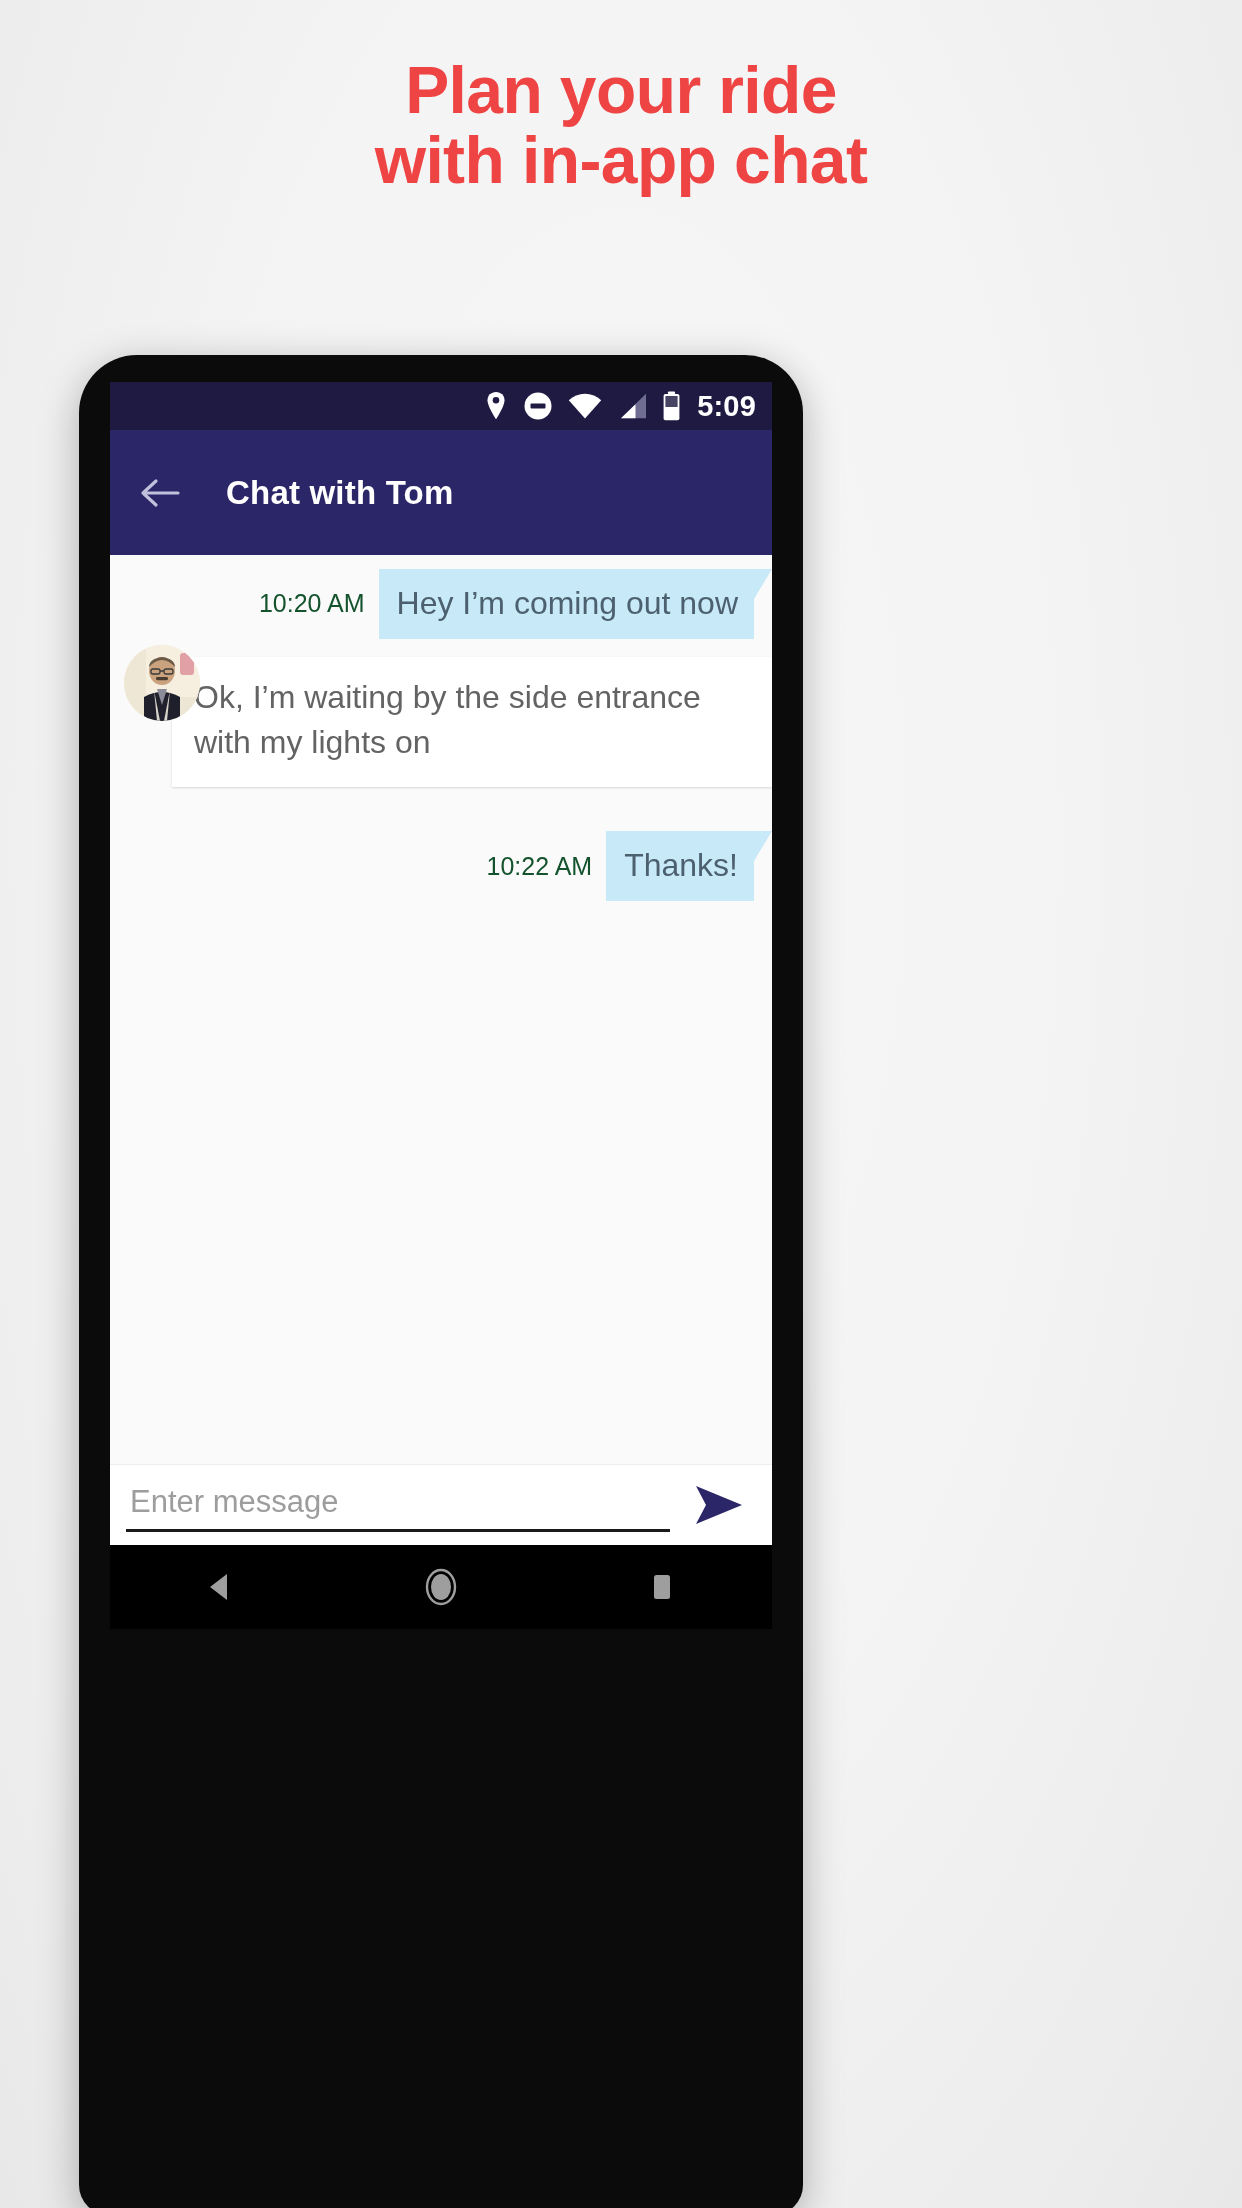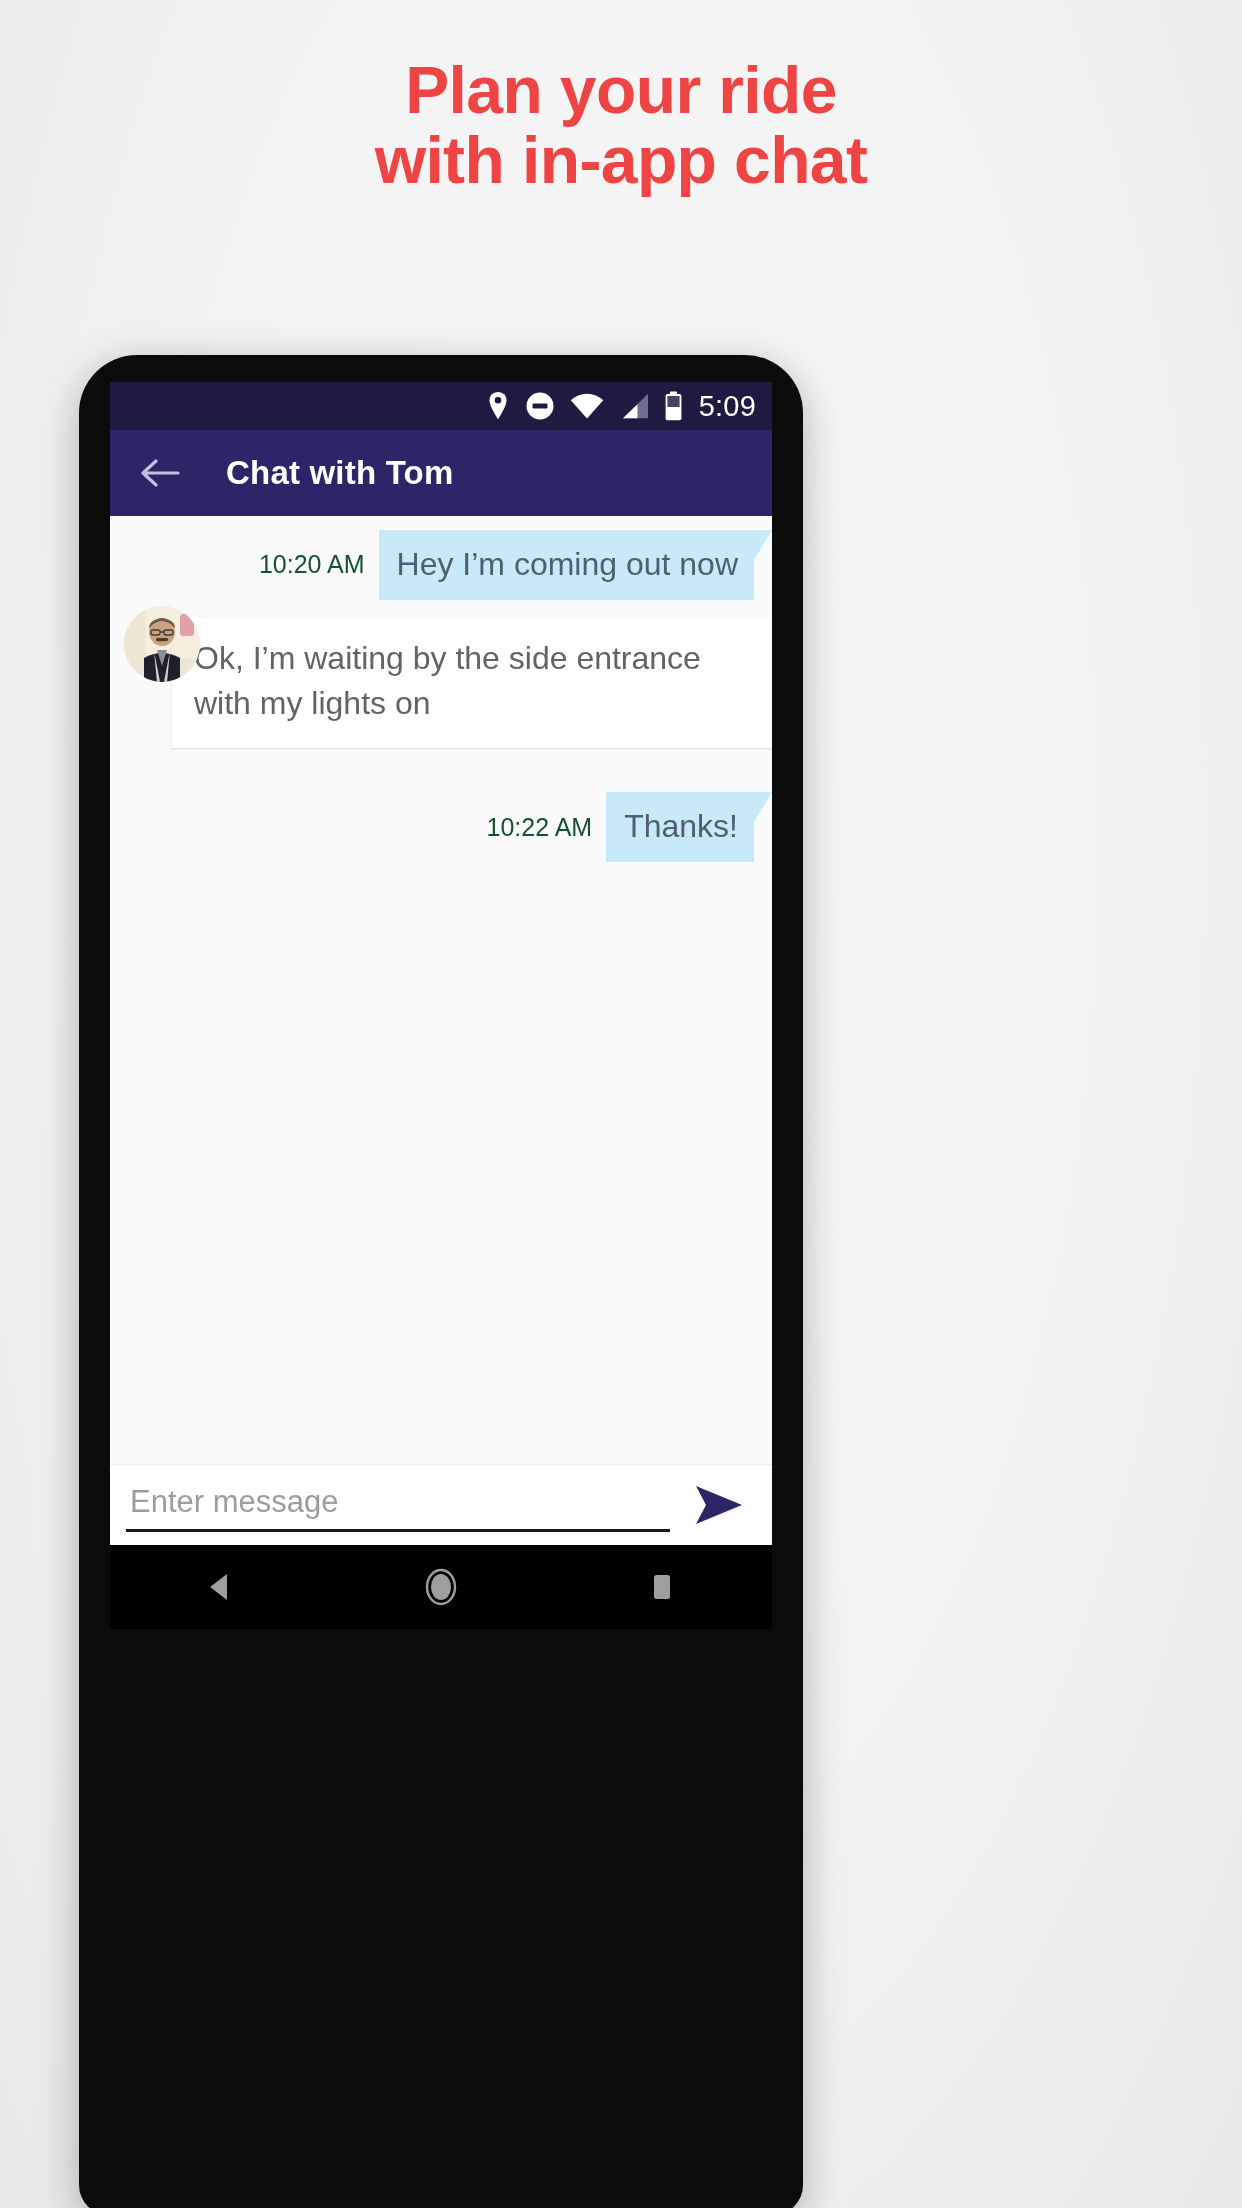--- a/index.html
+++ b/index.html
@@ -102,29 +102,29 @@
     padding-right: 16px;
   }
   .statusbar .icons {
     display: flex;
     align-items: center;
     gap: 15px;
   }
   .statusbar .clock {
     color: #ffffff;
     font-size: 29px;
-    font-weight: normal;
+    font-weight: bold;
     margin-left: 16px;
     letter-spacing: 0.2px;
   }
   .sb-icon { display: block; }
 
   
   .appbar {
-    height: 86px;
+    height: 125px;
     background: #2b2667;
     display: flex;
     align-items: center;
     padding-left: 26px;
   }
   .back-arrow {
     width: 48px;
     height: 48px;
     display: flex;
     align-items: center;

